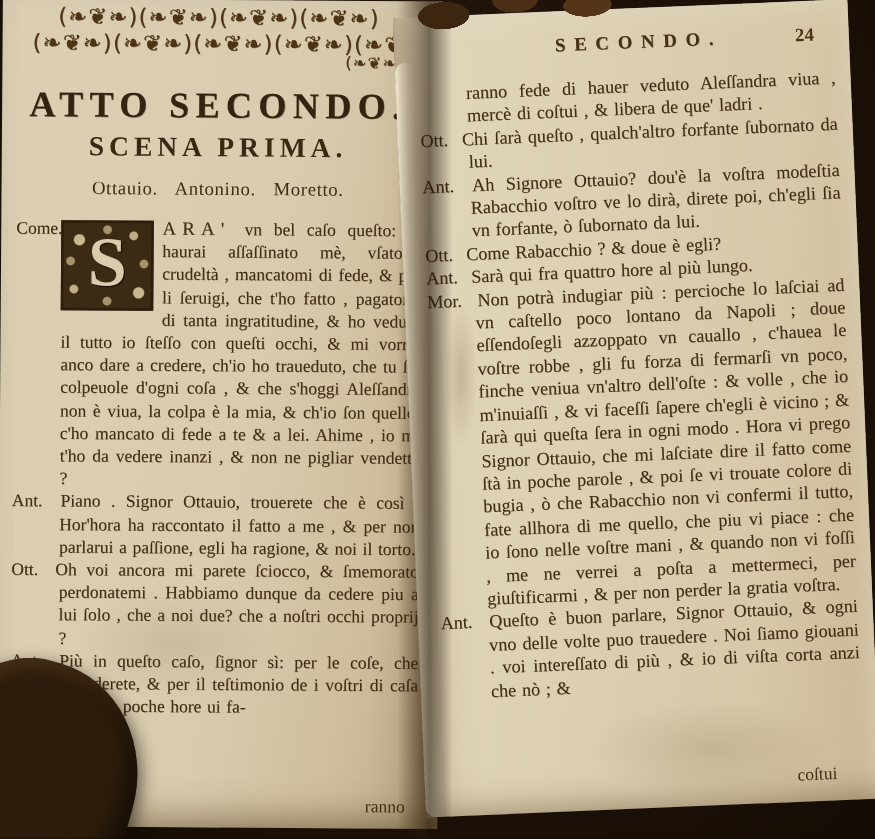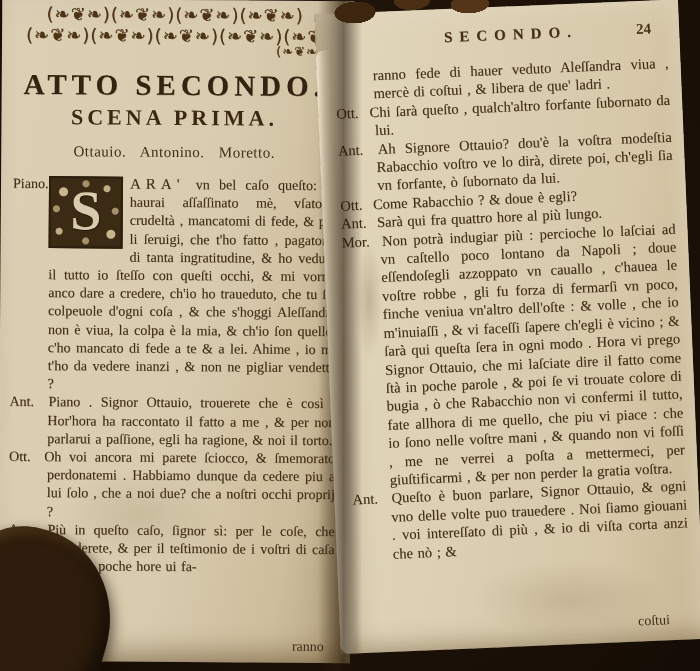--- a/index.html
+++ b/index.html
@@ -133,21 +133,21 @@
       <div class="orn-row second"><span>(❧❦❧)</span><span>(❧❦❧)</span><span>(❧❦❧)</span><span>(❧❦❧)</span><span>(❧❦❧)</span></div>
       <div class="orn-row orn-tail"><span>(❧❦❧)</span></div>
 
       <div class="act-title">ATTO SECONDO.</div>
       <div class="scene-title">SCENA PRIMA.</div>
       <div class="characters">Ottauio.  Antonino.  Moretto.</div>
 
       <div class="body-text">
 
         <div class="para-first">
-          <span class="speaker">Piano.</span>
+          <span class="speaker">Come.</span>
           <span class="dropcap">S</span>
           <span class="caps">ARA'</span>
           <span>vn bel caſo queſto: tù haurai aſſaſſinato mè, vſatomi crudeltà , mancatomi di fede, &amp; per li ſeruigi, che t'ho fatto , pagatomi di tanta ingratitudine, &amp; ho veduto il tutto io ſteſſo con queſti occhi, &amp; mi vorrai anco dare a credere, ch'io ho traueduto, che tu ſei colpeuole d'ogni coſa , &amp; che s'hoggi Aleſſandra non è viua, la colpa è la mia, &amp; ch'io ſon quello, c'ho mancato di fede a te &amp; a lei. Ahime , io mi t'ho da vedere inanzi , &amp; non ne pigliar vendetta ?</span>
         </div>
 
         <div class="para">
           <span class="speaker">Ant.</span>
           <span>Piano . Signor Ottauio, trouerete che è così . Hor'hora ha raccontato il fatto a me , &amp; per non parlarui a paſſione, egli ha ragione, &amp; noi il torto.</span>
         </div>
 

